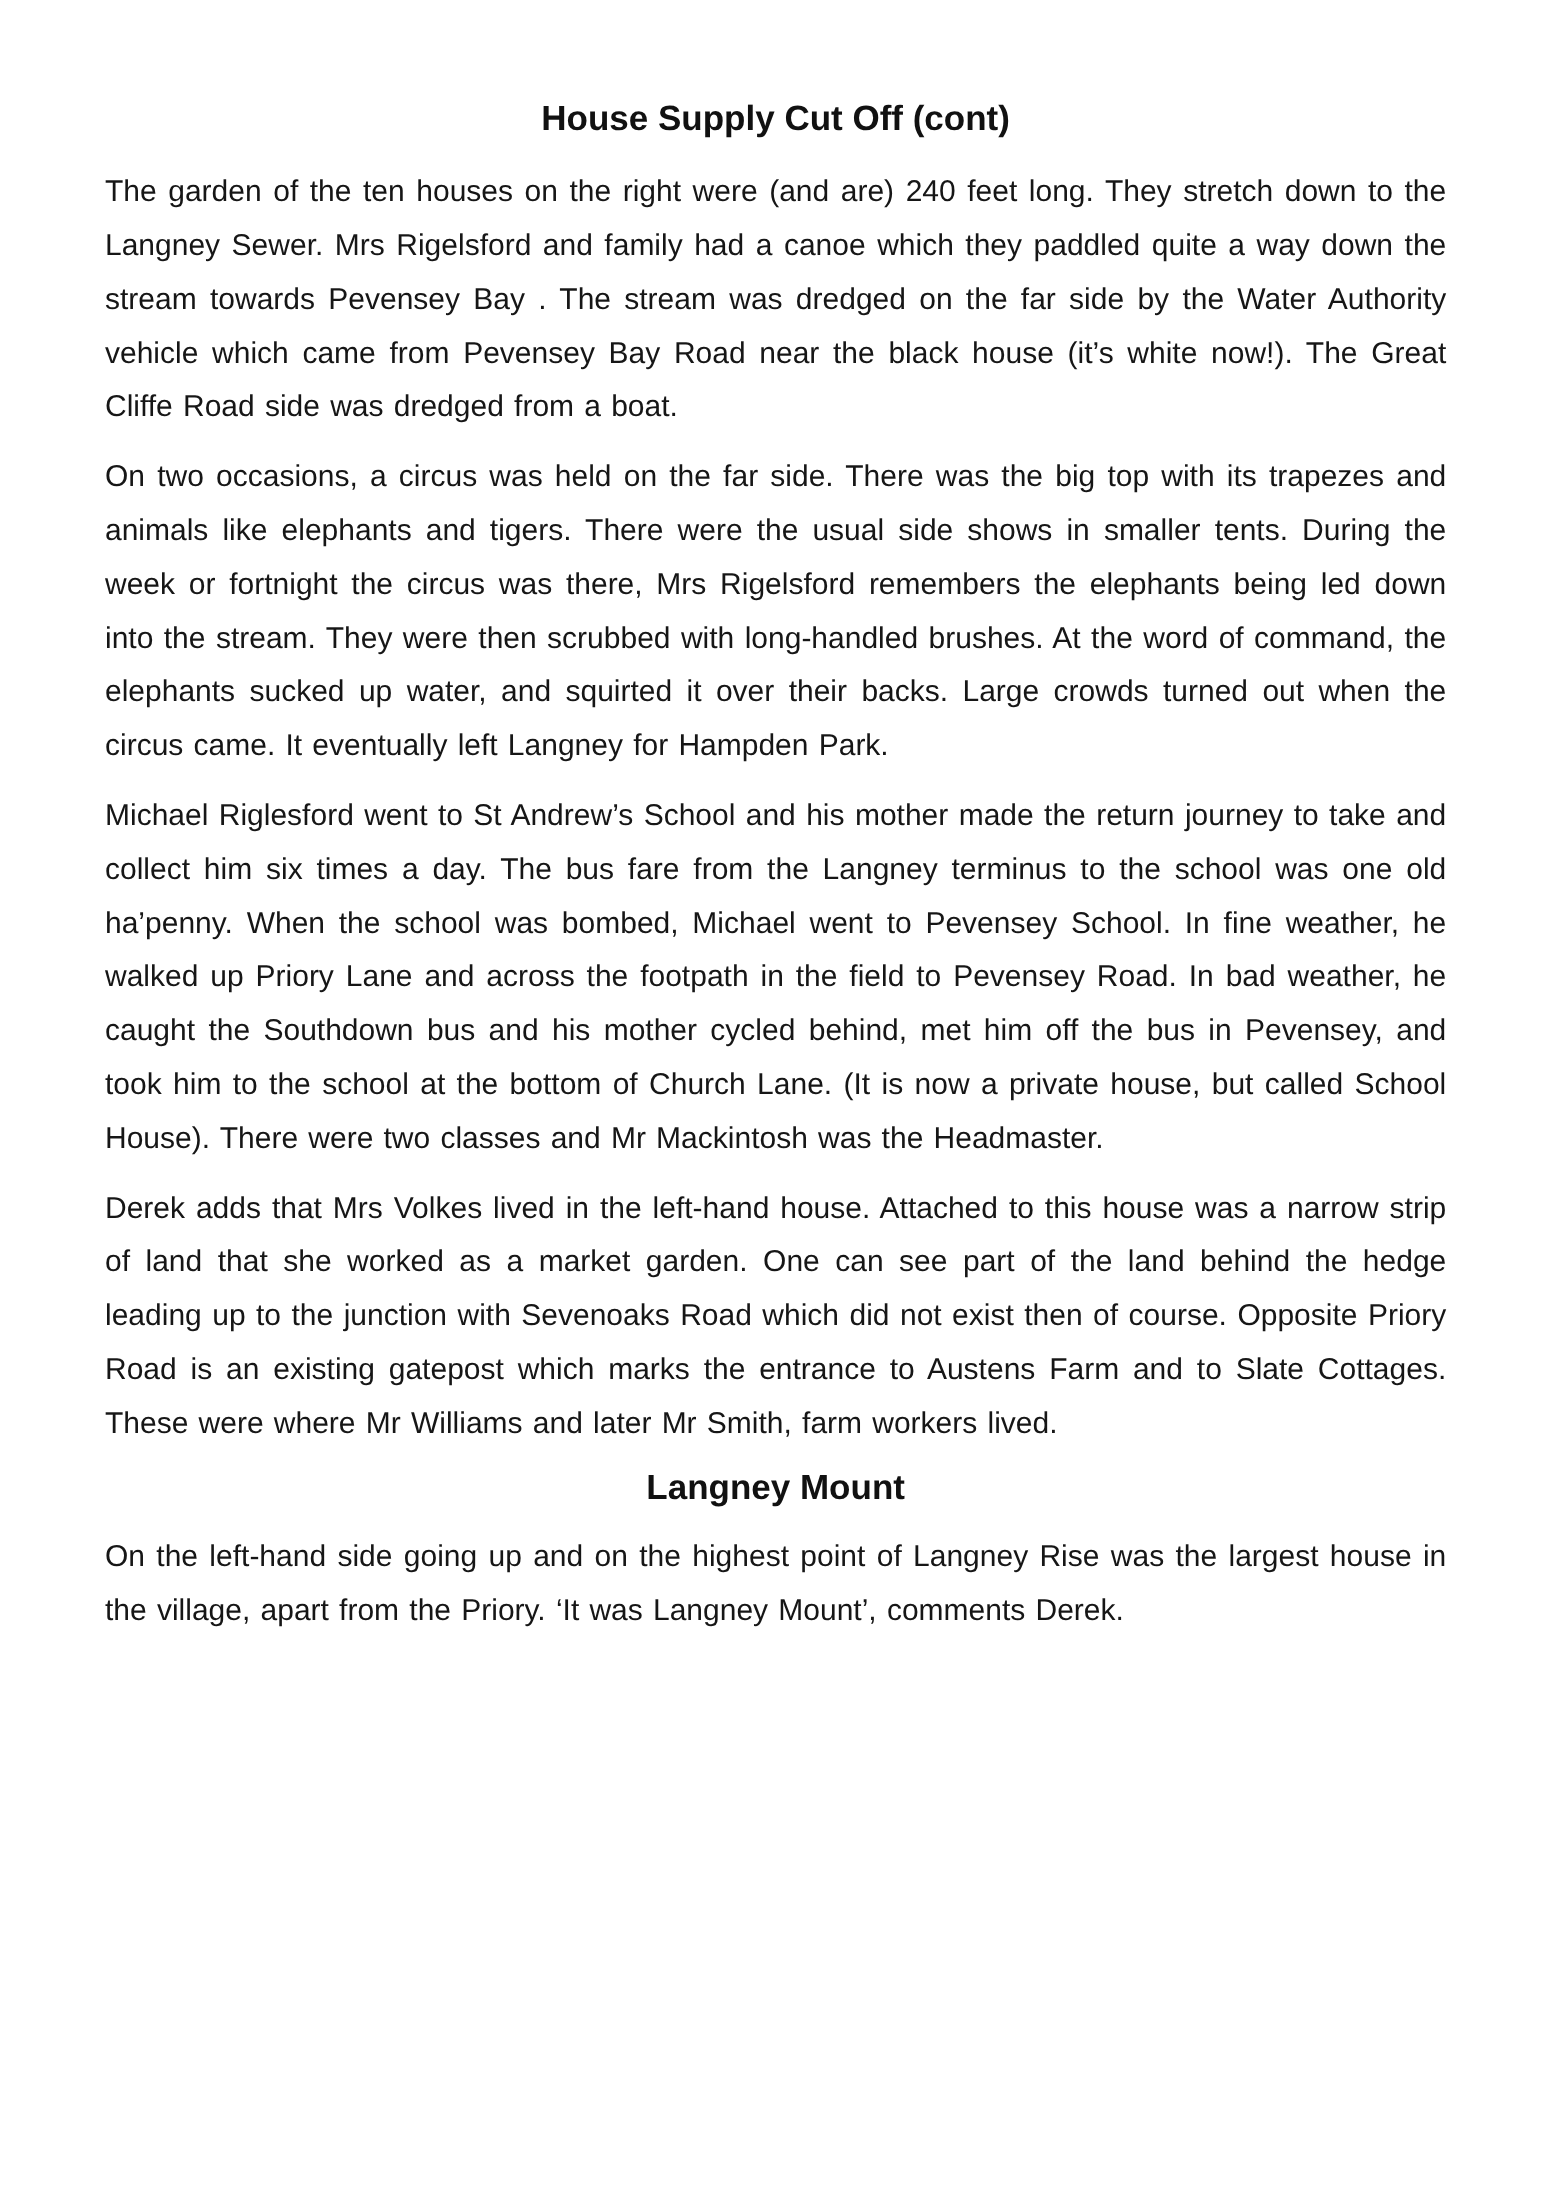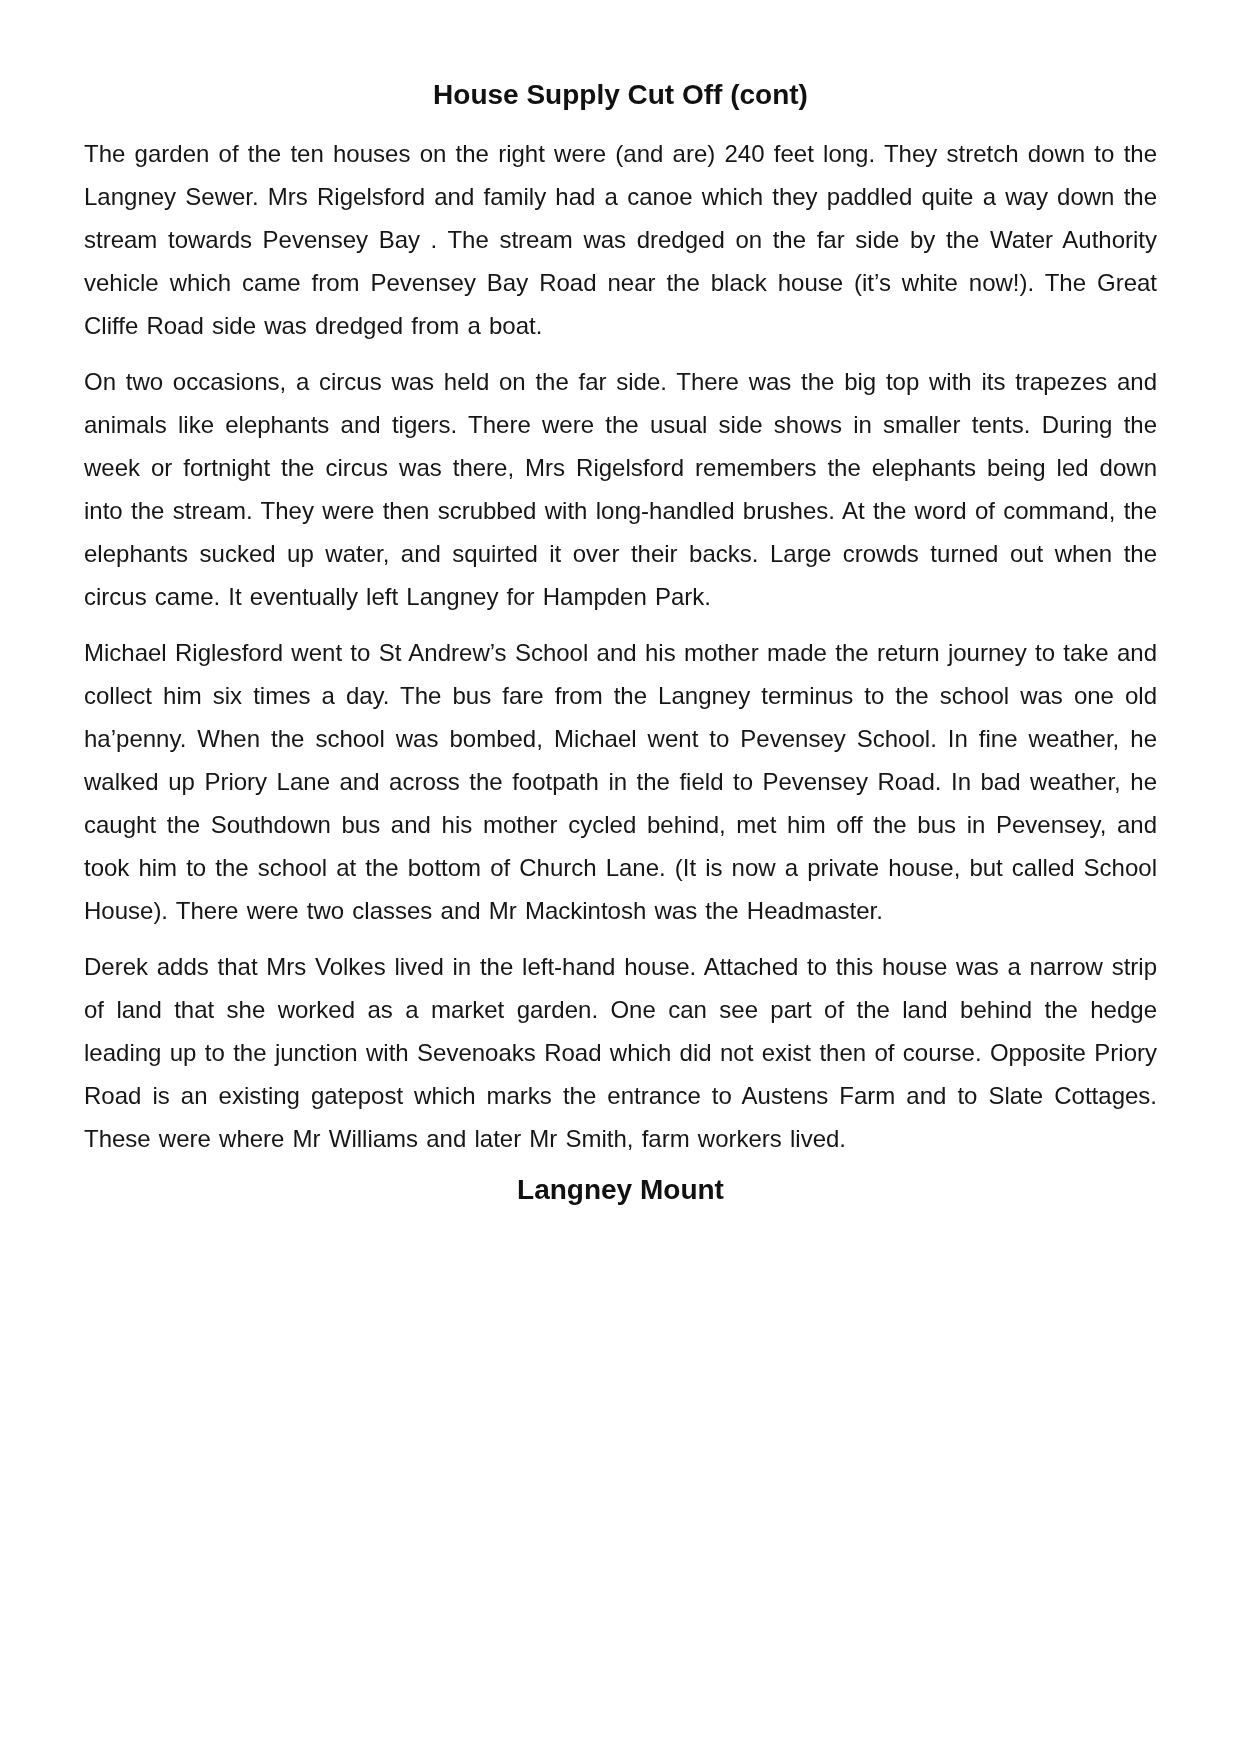--- a/index.html
+++ b/index.html
@@ -46,13 +46,14 @@
 </head>
 <body>
 
 <div class="page">
   <h1 class="doc-heading">House Supply Cut Off (cont)</h1>
   <p class="para">The garden of the ten houses on the right were (and are) 240 feet long. They stretch down to the Langney Sewer. Mrs Rigelsford and family had a canoe which they paddled quite a way down the stream towards Pevensey Bay . The stream was dredged on the far side by the Water Authority vehicle which came from Pevensey Bay Road near the black house (it’s white now!). The Great Cliffe Road side was dredged from a boat.</p>
   <p class="para">On two occasions, a circus was held on the far side. There was the big  top with its trapezes and animals like elephants and tigers. There were the usual side shows in smaller tents. During the week or fortnight the circus was there, Mrs Rigelsford remembers the elephants being led down into the stream. They were then scrubbed with long-handled brushes. At the word of command, the elephants sucked up water, and squirted it over their backs. Large crowds turned out when the circus came. It eventually left Langney for Hampden Park.</p>
   <p class="para">Michael Riglesford  went to St Andrew’s School and his mother made the return journey to take and collect him six times a day. The bus fare from the Langney terminus to the school was one old ha’penny. When the school was bombed, Michael went to Pevensey School. In fine weather, he walked up Priory Lane and across the footpath in the field to Pevensey Road. In bad weather, he caught the Southdown bus and his mother cycled behind, met him off the bus in Pevensey, and took him to the school at the bottom of Church Lane. (It is now a private house, but called School House). There were two classes and Mr Mackintosh was the Headmaster.</p>
   <p class="para">Derek adds that Mrs Volkes lived in the left-hand house. Attached to this house was a narrow strip of land that she worked as a market garden. One can see part of the land behind the hedge leading up to the junction with Sevenoaks Road which did not exist then of course. Opposite Priory Road is an existing gatepost which marks the entrance to Austens Farm and to Slate Cottages. These were where Mr Williams and later Mr Smith, farm workers lived.</p>
   <h2 class="doc-heading">Langney Mount</h2>
+  <p class="para">On the left-hand side going up and on the highest point of Langney Rise was the largest house in the village, apart from the Priory. ‘It was Langney Mount’, comments Derek.</p>
 </div>
 
 </body></html>

